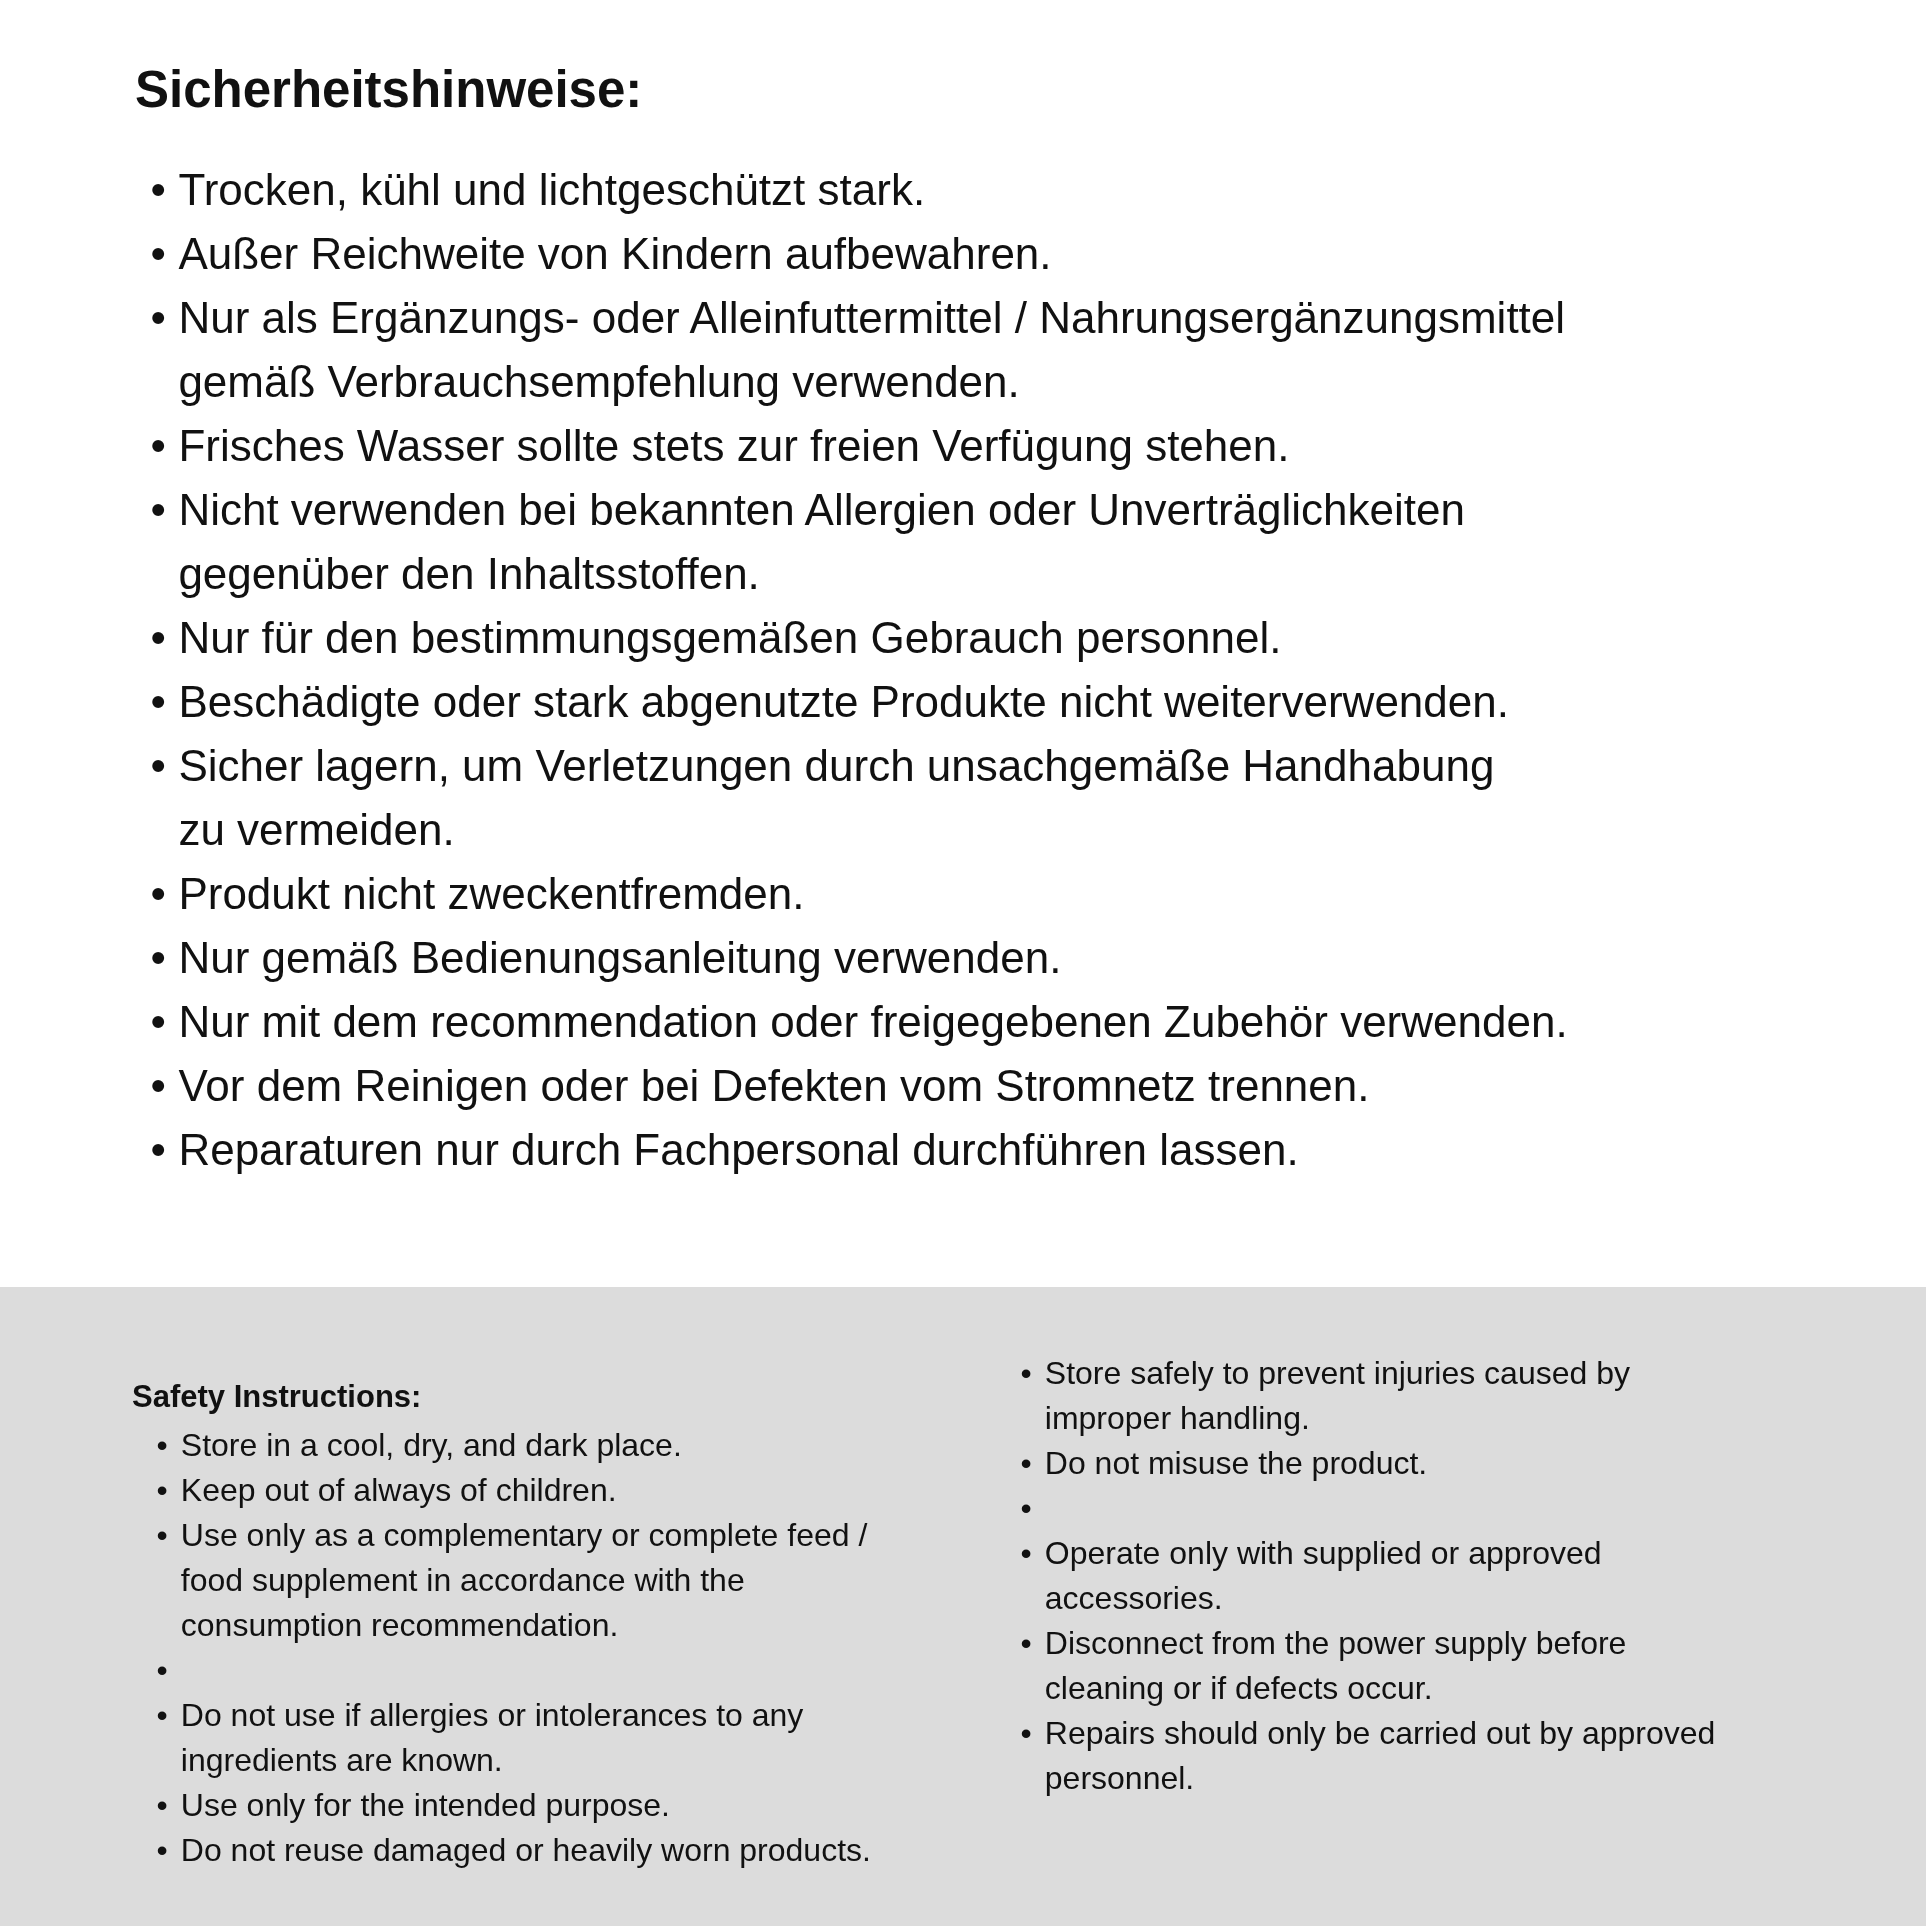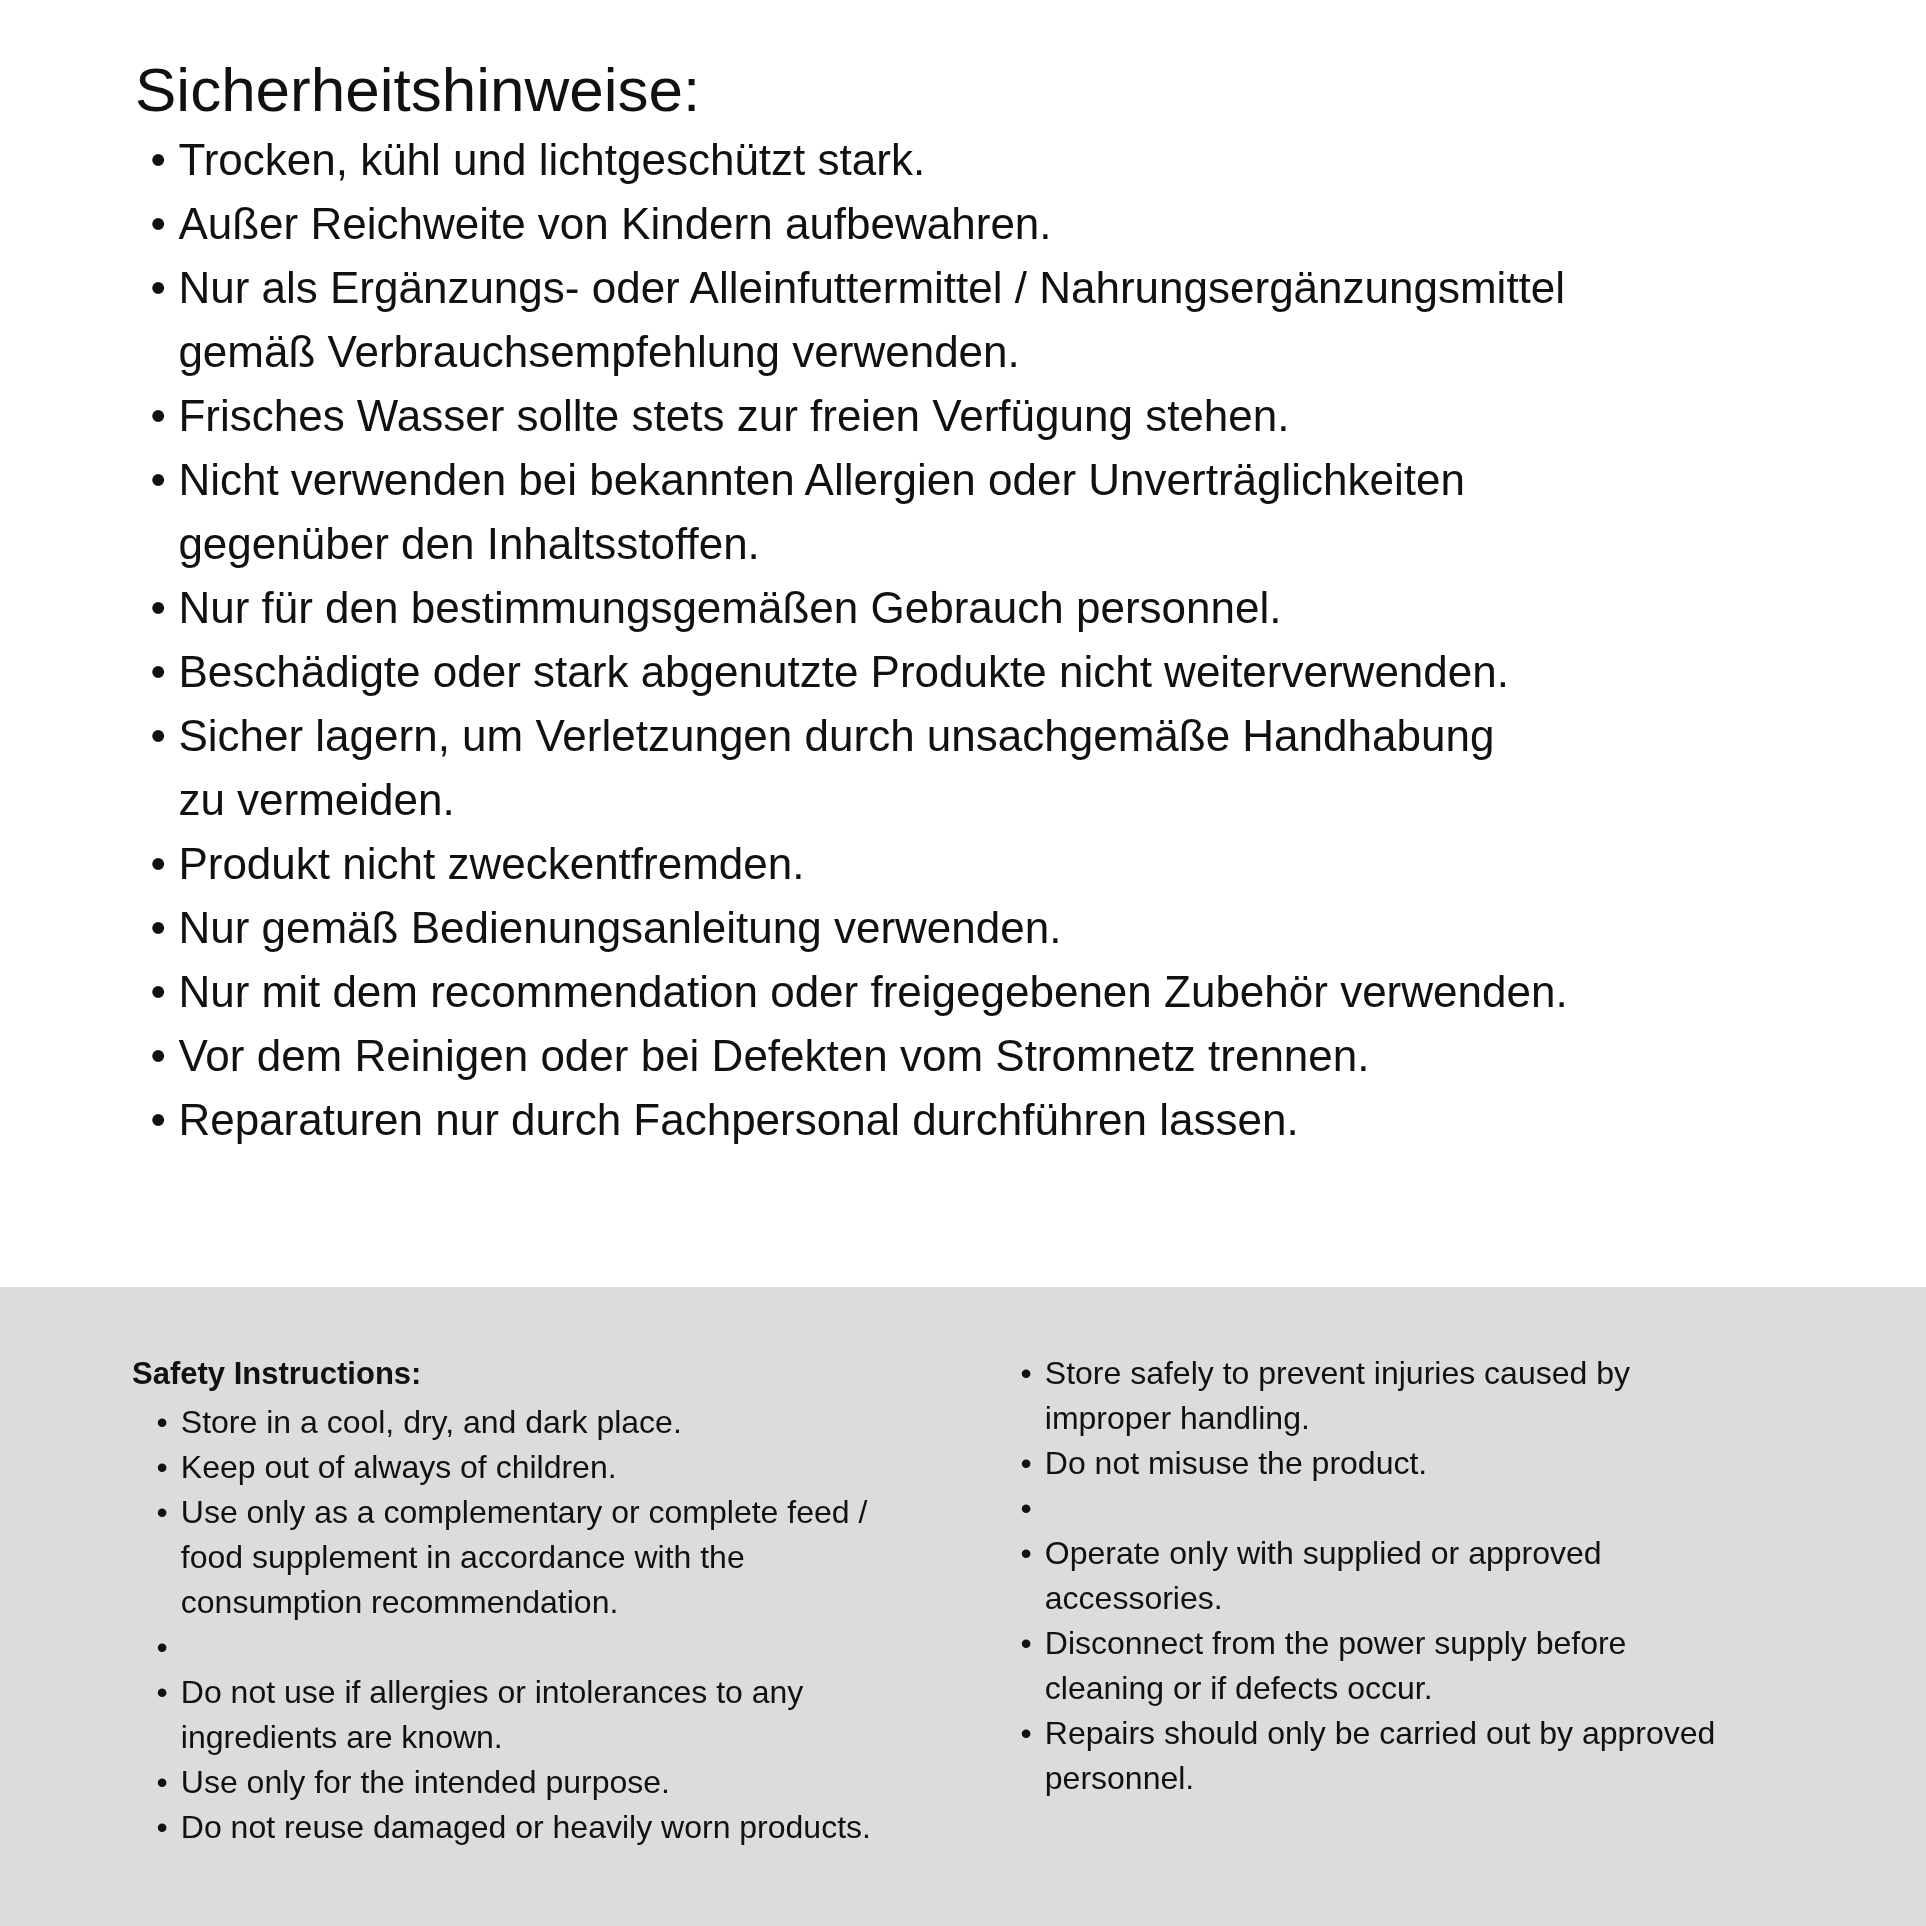--- a/index.html
+++ b/index.html
@@ -10,43 +10,43 @@
     color: #111111;
     font-family: "Liberation Sans", "DejaVu Sans", sans-serif;
   }
   .top-section {
     box-sizing: border-box;
     height: 1287px;
     padding: 64px 58px 0 135px;
     background: #ffffff;
   }
   .de-title {
-    font-size: 62px;
+    font-size: 51px;
     line-height: 51px;
-    font-weight: 400;
-    margin: 0 0 13px 0;
+    font-weight: 700;
+    margin: 0 0 43px 0;
   }
   ul { list-style: none; margin: 0; padding: 0; }
   li { display: flex; align-items: flex-start; }
   .txt { white-space: pre-line; }
   .de-list {
     font-size: 44px;
     line-height: 64px;
     margin-left: 15.4px;
     width: 1708px;
   }
   .de-list .marker { flex: 0 0 28px; }
   .bottom-section {
     box-sizing: border-box;
     height: 639px;
     background: #dcdcdc;
     padding: 64px 39px 0 132px;
     display: flex;
   }
-  .col-left { width: 864px; flex: 0 0 864px; }
+  .col-left { width: 864px; flex: 0 0 864px; margin-top: 23px; }
   .col-right { width: 886px; flex: 0 0 886px; }
   .en-title {
     font-size: 31px;
     line-height: 45px;
     font-weight: 700;
     margin: 0 0 3.9px 0;
   }
   .en-list {
     font-size: 32px;
     line-height: 45px;

